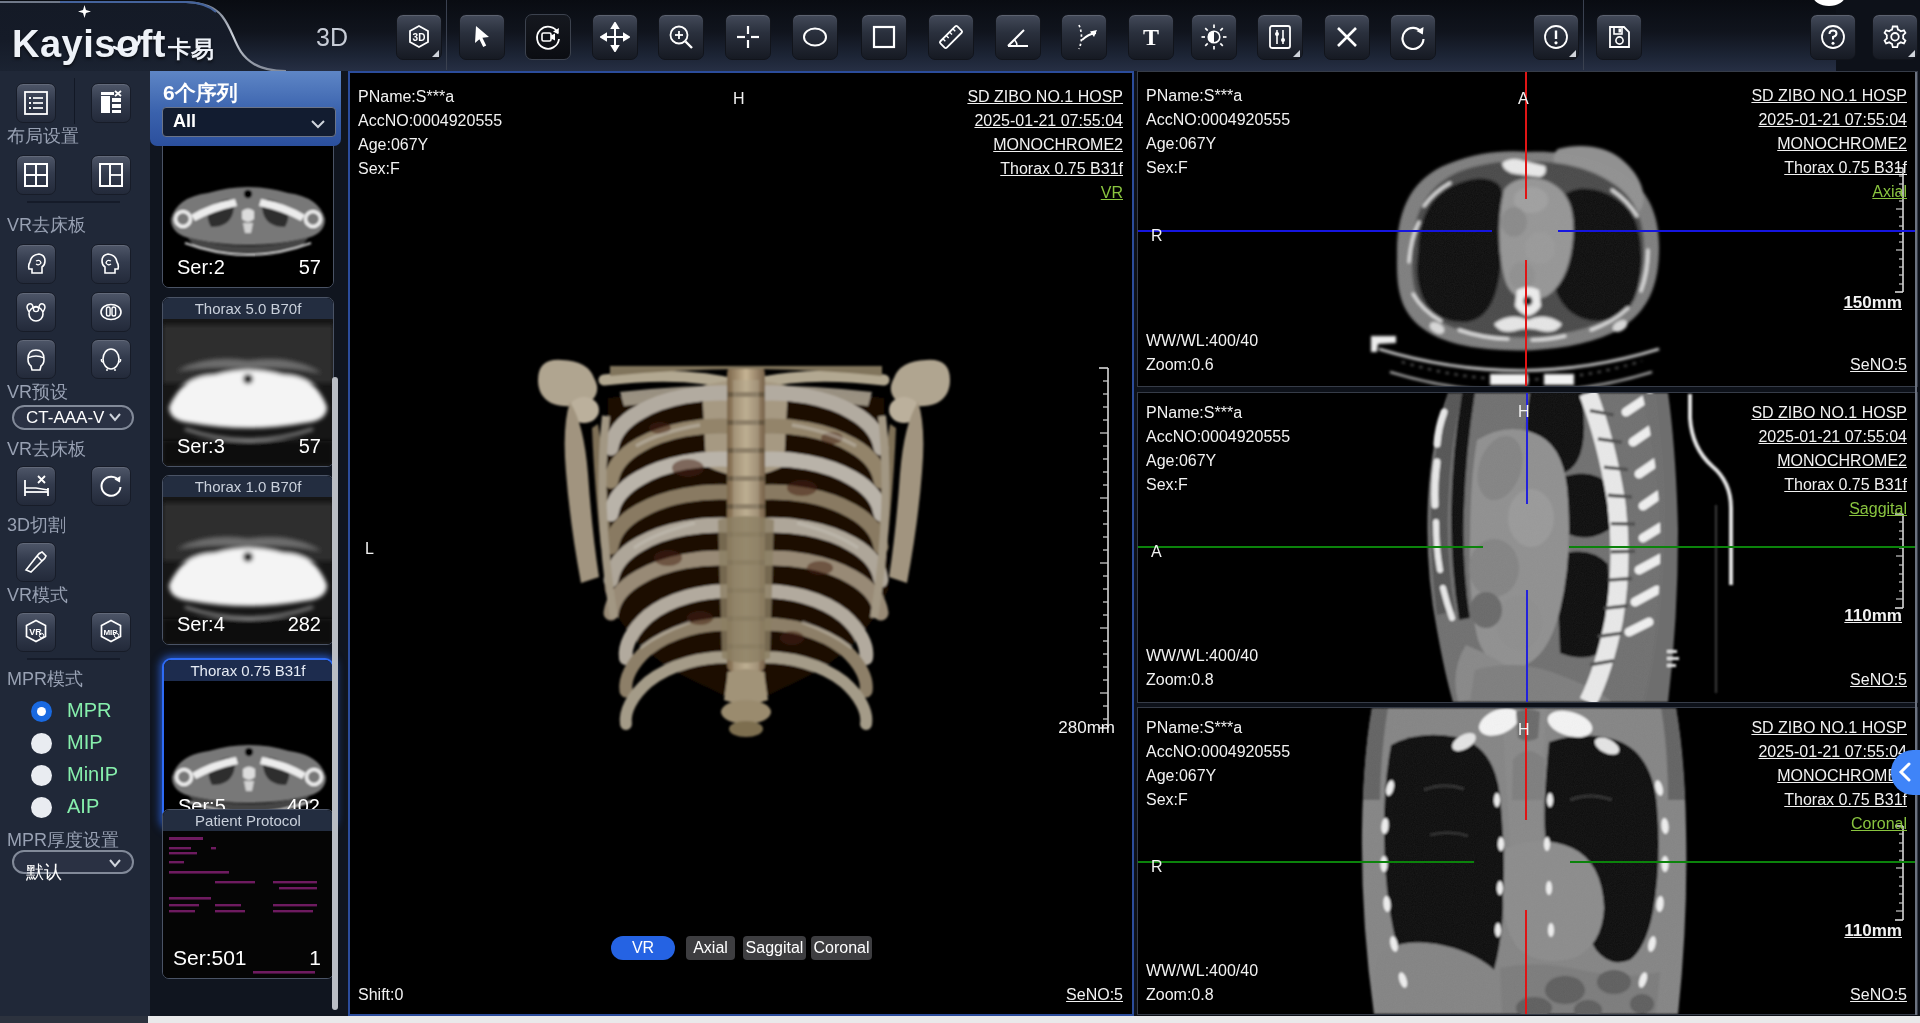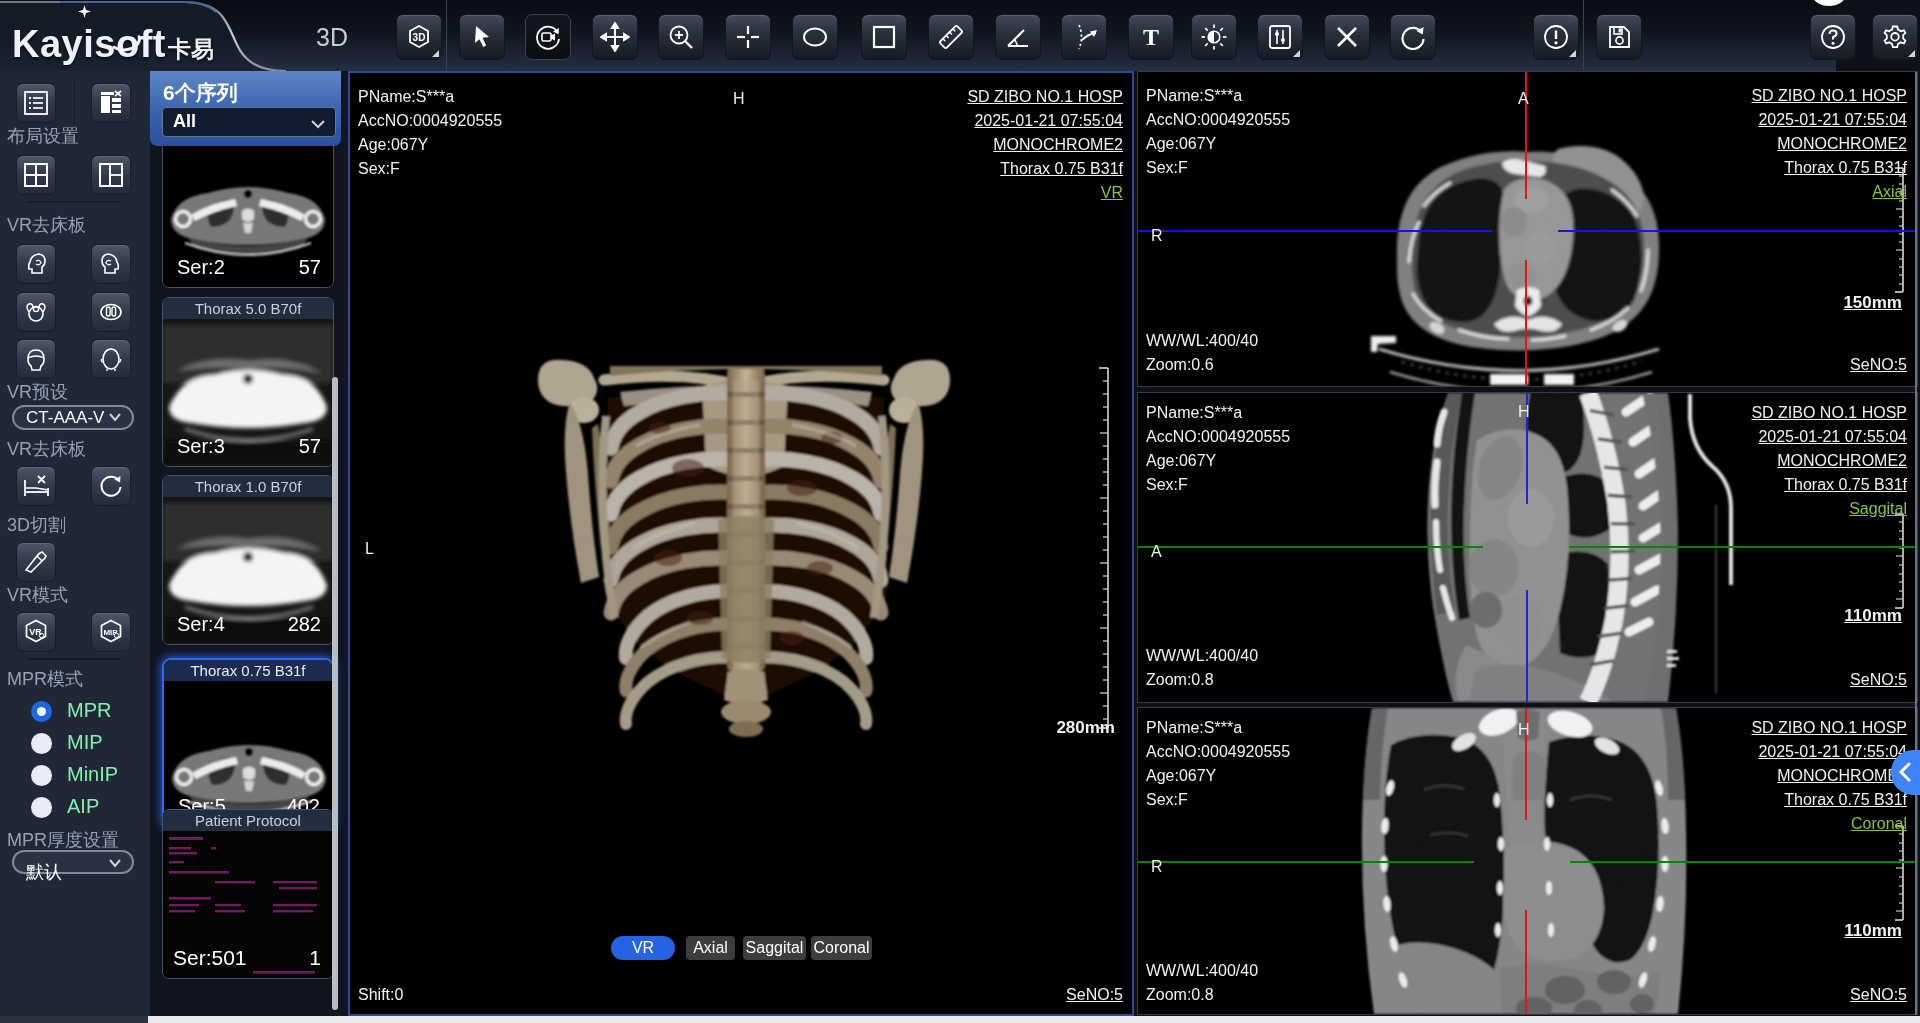--- a/index.html
+++ b/index.html
@@ -654,21 +654,21 @@
     <div class="ov" style="left:8px;top:39px">AccNO:0004920555</div>
     <div class="ov" style="left:8px;top:63px">Age:067Y</div>
     <div class="ov" style="left:8px;top:87px">Sex:F</div>
     <div class="ov" style="left:383px;top:17px">H</div>
     <div class="ov r" style="right:9px;top:15px">SD ZIBO NO.1 HOSP</div>
     <div class="ov r" style="right:9px;top:39px">2025-01-21 07:55:04</div>
     <div class="ov r" style="right:9px;top:63px">MONOCHROME2</div>
     <div class="ov r" style="right:9px;top:87px">Thorax 0.75 B31f</div>
     <div class="ov r green" style="right:9px;top:111px">VR</div>
     <div class="ov" style="left:15px;top:467px">L</div>
-    <div class="ov" style="right:17px;top:645px;font-weight:bold;font-size:17px">280mm</div>
+    <div class="ov" style="right:17px;top:645px;font-weight:normal;font-size:17px">280mm</div>
     <div class="ov" style="left:8px;top:913px">Shift:0</div>
     <div class="ov r" style="right:9px;top:913px">SeNO:5</div>
     <div class="abs" style="left:261px;top:863px;width:64px;height:24px;background:#2563e3;border-radius:12px;color:#fff;font-size:16px;text-align:center;line-height:24px">VR</div>
     <div class="abs" style="left:336px;top:863px;width:49px;height:24px;background:#3d3d40;border-radius:4px;color:#fff;font-size:16px;text-align:center;line-height:24px">Axial</div>
     <div class="abs" style="left:393px;top:863px;width:63px;height:24px;background:#3d3d40;border-radius:4px;color:#fff;font-size:16px;text-align:center;line-height:24px">Saggital</div>
     <div class="abs" style="left:461px;top:863px;width:61px;height:24px;background:#3d3d40;border-radius:4px;color:#fff;font-size:16px;text-align:center;line-height:24px">Coronal</div>
   </div>
   <div id="axpanel" class="vp rp" style="top:71px; height:316px;">
     <svg width="779" height="314" viewBox="1138 72 779 314" style="position:absolute;left:0;top:0">
       <defs>

